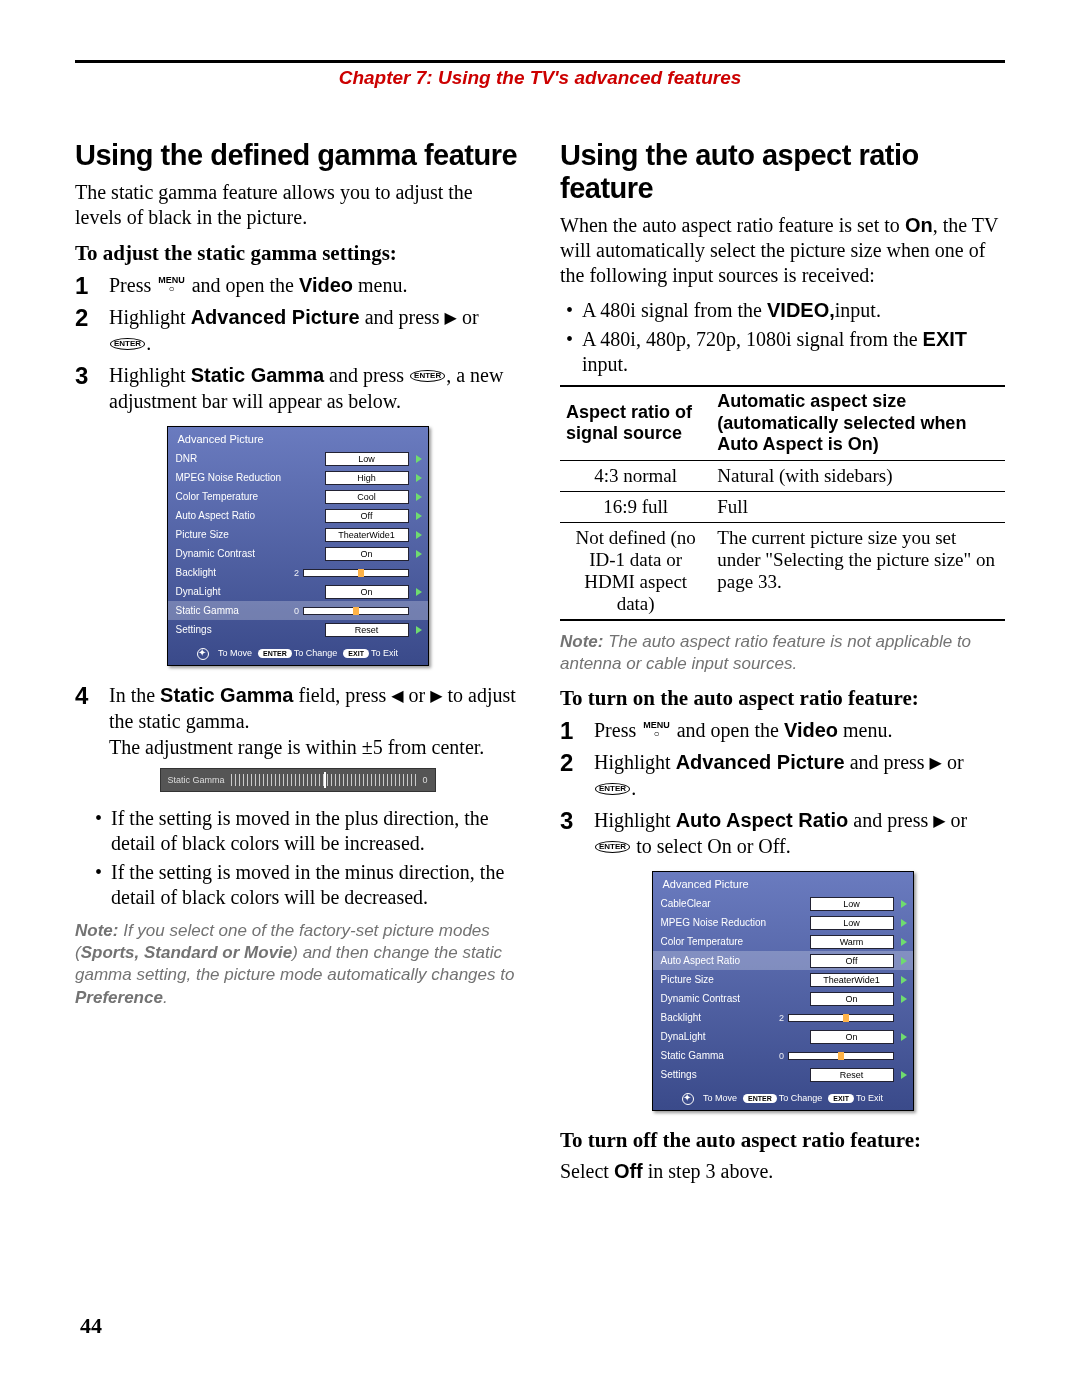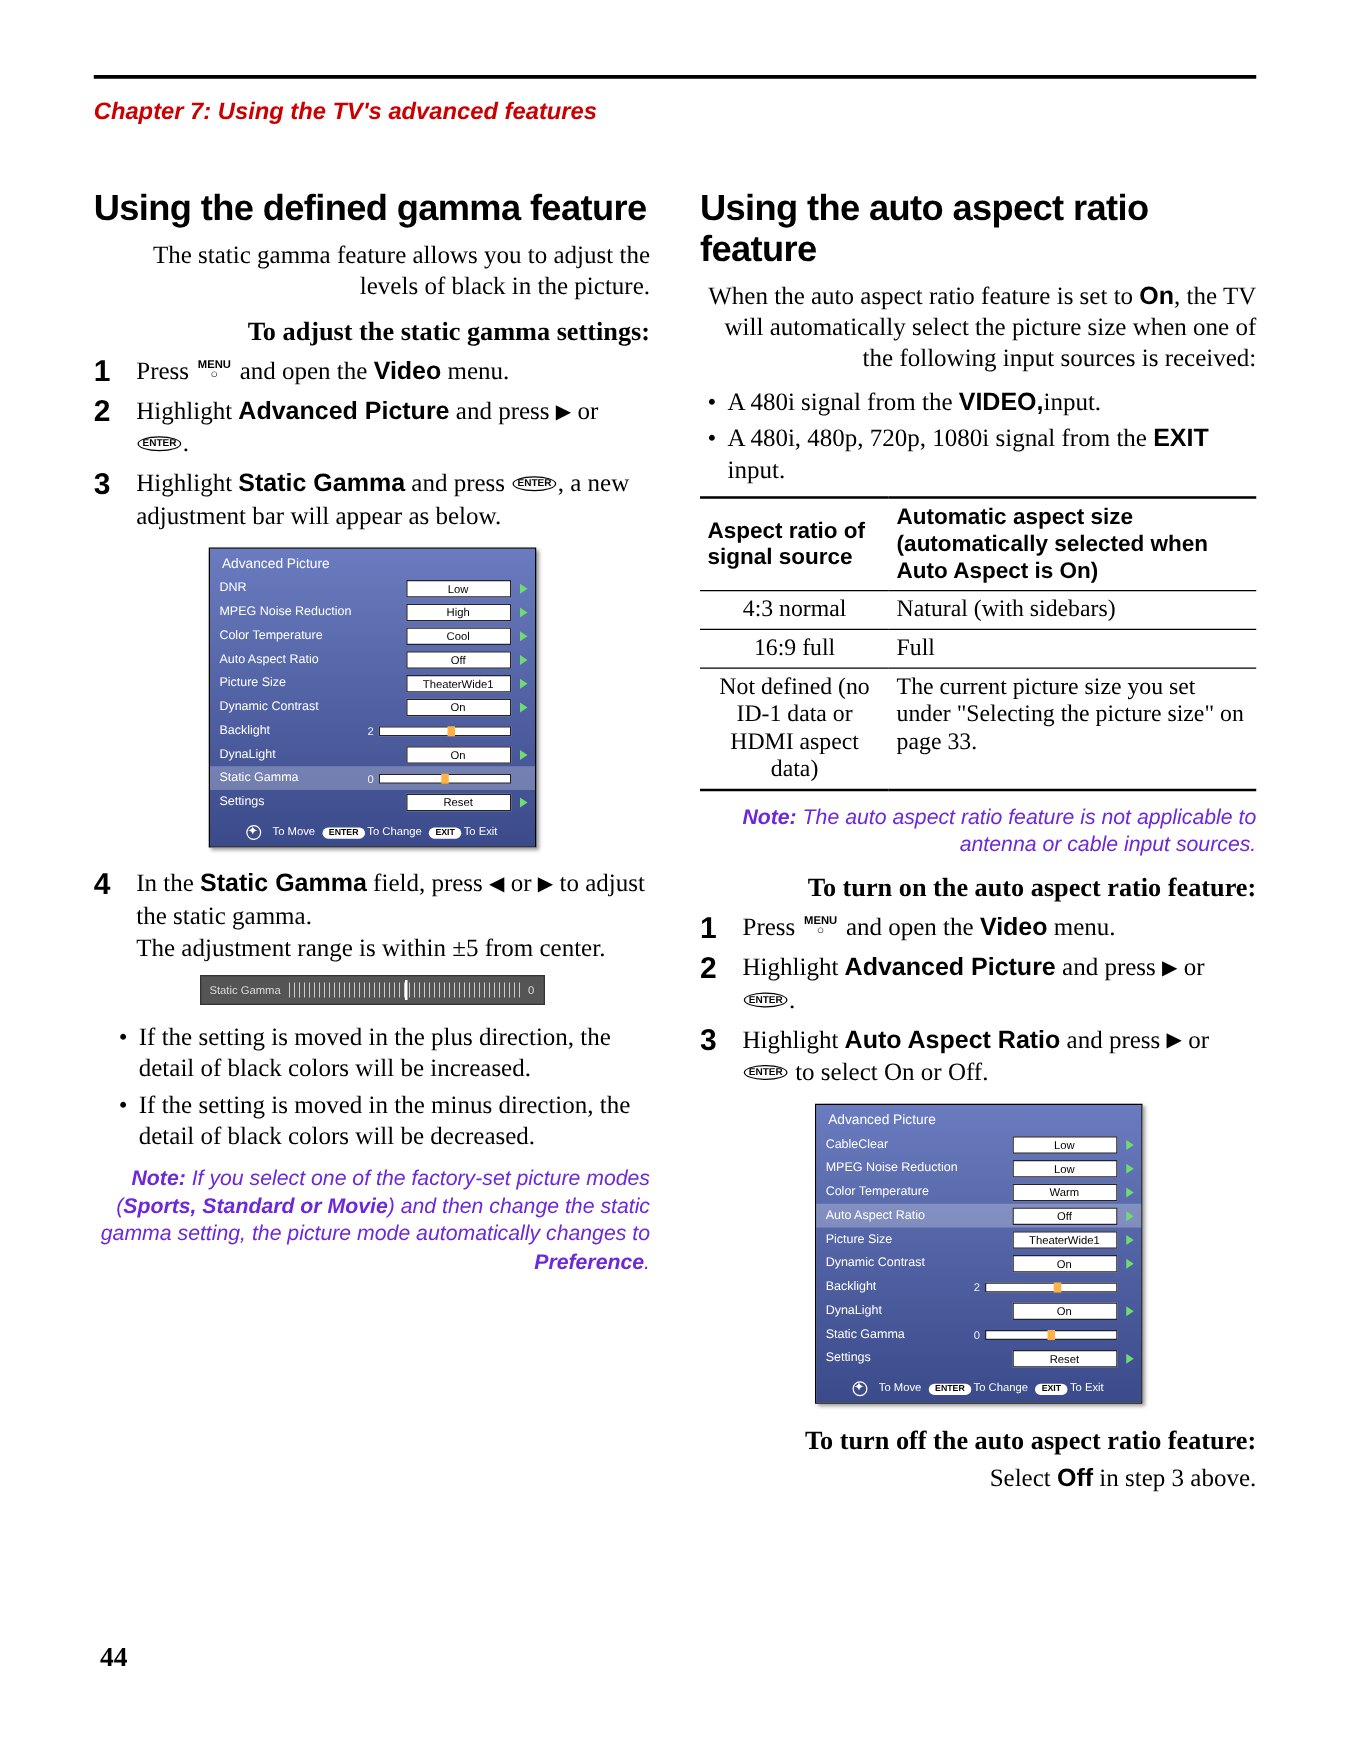--- a/index.html
+++ b/index.html
@@ -11,42 +11,42 @@
     font-size: 20px;
     color: #000;
     background: #fff;
     position: relative;
   }
   .page {
     padding: 60px 75px 40px 75px;
   }
   .chapter-bar {
     border-top: 3px solid #000;
-    padding-top: 16px;
-    text-align: left;
+    padding-top: 4px;
+    text-align: center;
     font-family: Arial, Helvetica, sans-serif;
     font-weight: bold;
     font-style: italic;
     color: #c00;
     font-size: 19px;
     margin-bottom: 50px;
   }
   .cols {
     display: flex;
     gap: 40px;
   }
   .col { flex: 1; min-width: 0; }
   h2.section {
     font-family: Arial, Helvetica, sans-serif;
     font-weight: 800;
     font-size: 29px;
     letter-spacing: -0.5px;
     margin: 0 0 8px 0;
   }
-  p { margin: 0 0 10px 0; line-height: 1.25; text-align: right; }
+  p { margin: 0 0 10px 0; line-height: 1.25; }
   .sub {
     font-family: "Times New Roman", serif;
     font-weight: bold;
     font-size: 21px;
     margin: 10px 0 6px 0;
   }
   ol.steps { list-style: none; padding: 0; margin: 0; counter-reset: step; }
   ol.steps > li { counter-increment: step; position: relative; padding-left: 34px; margin-bottom: 6px; line-height: 1.3; }
   ol.steps > li::before {
     content: counter(step);
@@ -85,21 +85,21 @@
     line-height: 1;
     position: relative;
     top: -2px;
     margin: 0 1px;
   }
   b.sans { font-family: Arial, Helvetica, sans-serif; }
   .tri { font-size: 16px; position: relative; top: -1px; }
   .note {
     font-style: italic;
     font-family: Arial, Helvetica, sans-serif;
-    color: #6d28d9;
+    color: #737373;
     font-size: 17px;
     line-height: 1.3;
     margin: 10px 0;
   }
   .note b { font-style: italic; }
   
   table.aspect {
     border-collapse: collapse;
     width: 100%;
     margin: 8px 0 6px 0;

